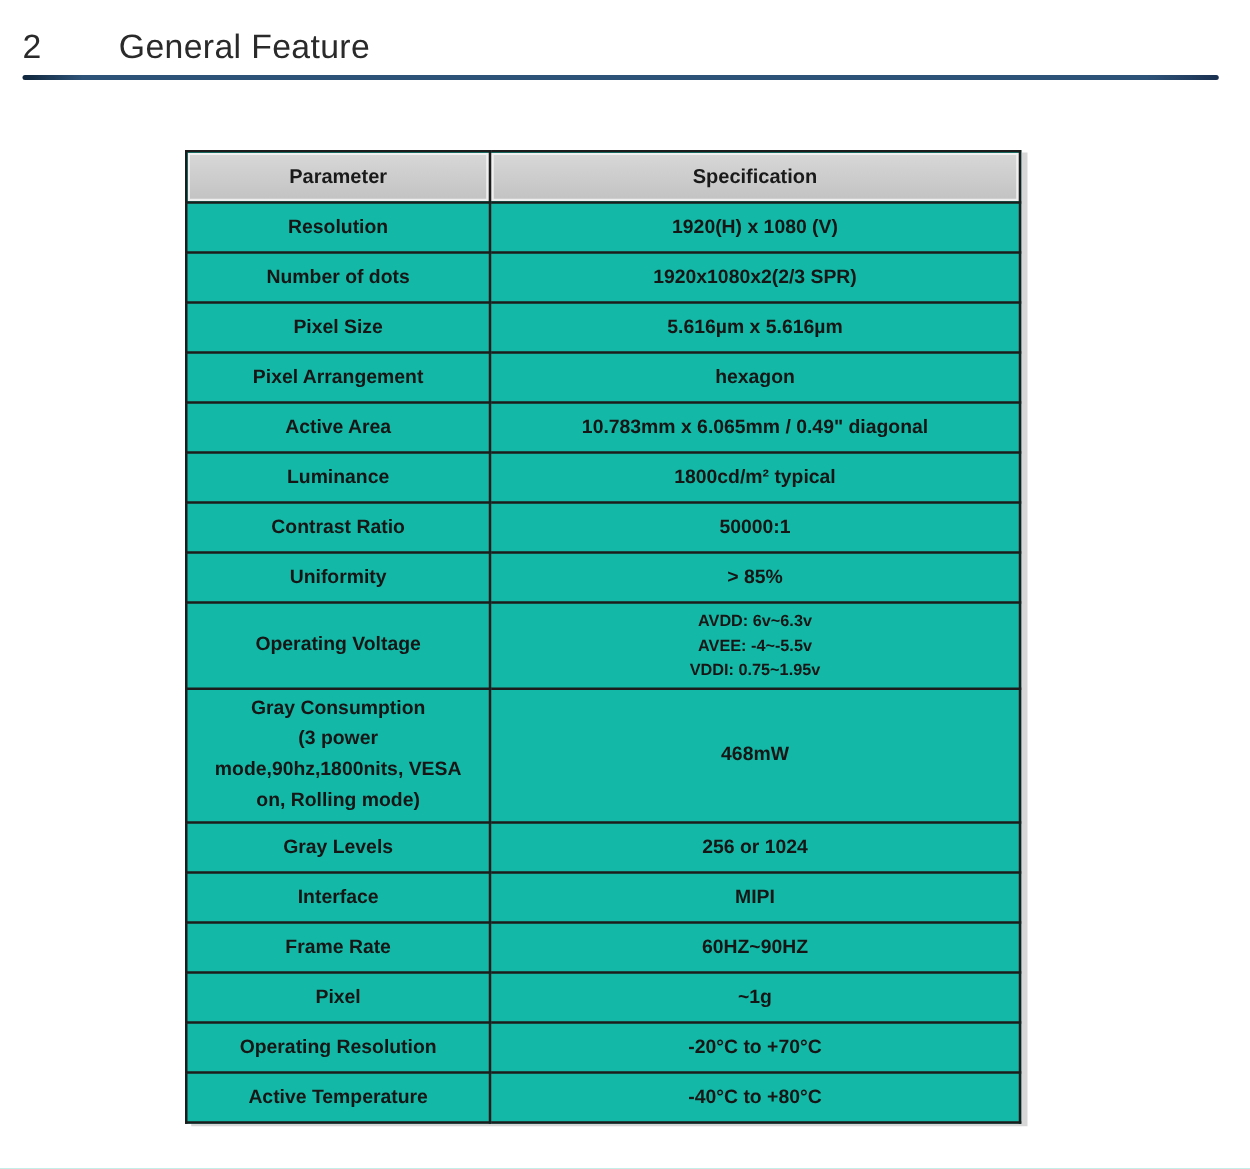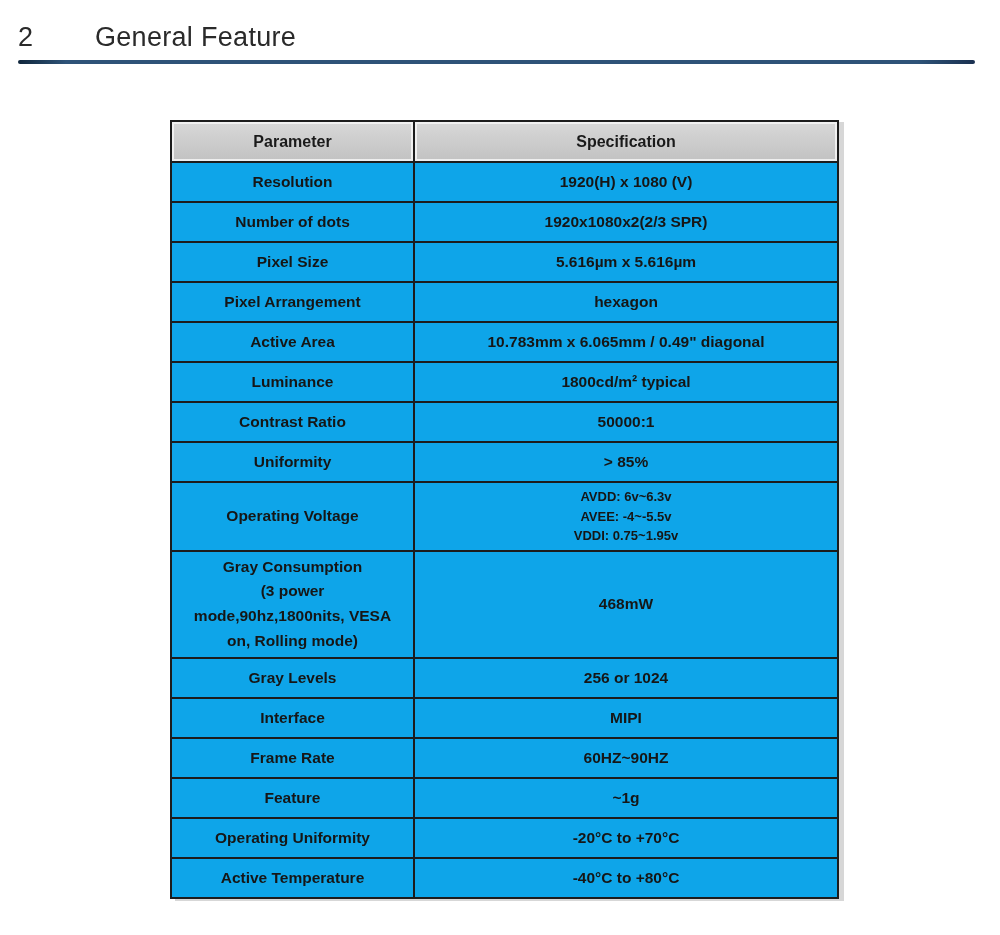--- a/index.html
+++ b/index.html
@@ -10,24 +10,24 @@
   .heading{
     position:absolute;left:18px;top:22px;display:flex;align-items:baseline;
     font-size:27px;color:#2a2a2a;letter-spacing:0.3px;
   }
   .heading .num{width:77px;}
   .rule{
     position:absolute;left:18px;top:60px;width:957px;height:4px;border-radius:2px;
     background:linear-gradient(90deg,#10263c,var(--color-rule,#2e5378) 5%,var(--color-rule,#2e5378) 94%,#1a3050);
   }
   table.spec-table{
-    position:absolute;left:170px;top:120px;width:667px;
+    position:absolute;left:148px;top:120px;width:667px;
     border-collapse:collapse;table-layout:fixed;
     box-shadow:5px 2px 0 rgba(140,140,140,0.35);
-    background:#0ea5e9;
+    background:#14b8a6;
     padding-left:20px;
   }
   col.c1{width:243px;}
   col.c2{width:424px;}
   th,td{
     border:2px solid var(--color-border,#1c1c1c);
     text-align:center;vertical-align:middle;overflow:hidden;font-weight:bold;
   }
   th{
     height:37px;font-size:16px;font-weight:bold;color:#1a1a1a;
@@ -117,25 +117,25 @@
   </tr>
         <tr class="spec-row">
     <td class="param">Interface</td>
     <td class="spec">MIPI</td>
   </tr>
         <tr class="spec-row">
     <td class="param">Frame Rate</td>
     <td class="spec">60HZ~90HZ</td>
   </tr>
         <tr class="spec-row">
-    <td class="param">Feature</td>
+    <td class="param">Pixel</td>
     <td class="spec">~1g</td>
   </tr>
         <tr class="spec-row">
-    <td class="param">Operating Uniformity</td>
+    <td class="param">Operating Resolution</td>
     <td class="spec">-20°C to +70°C</td>
   </tr>
         <tr class="spec-row">
     <td class="param">Active Temperature</td>
     <td class="spec">-40°C to +80°C</td>
   </tr>
       </tbody>
   </table>
 
 </div>

